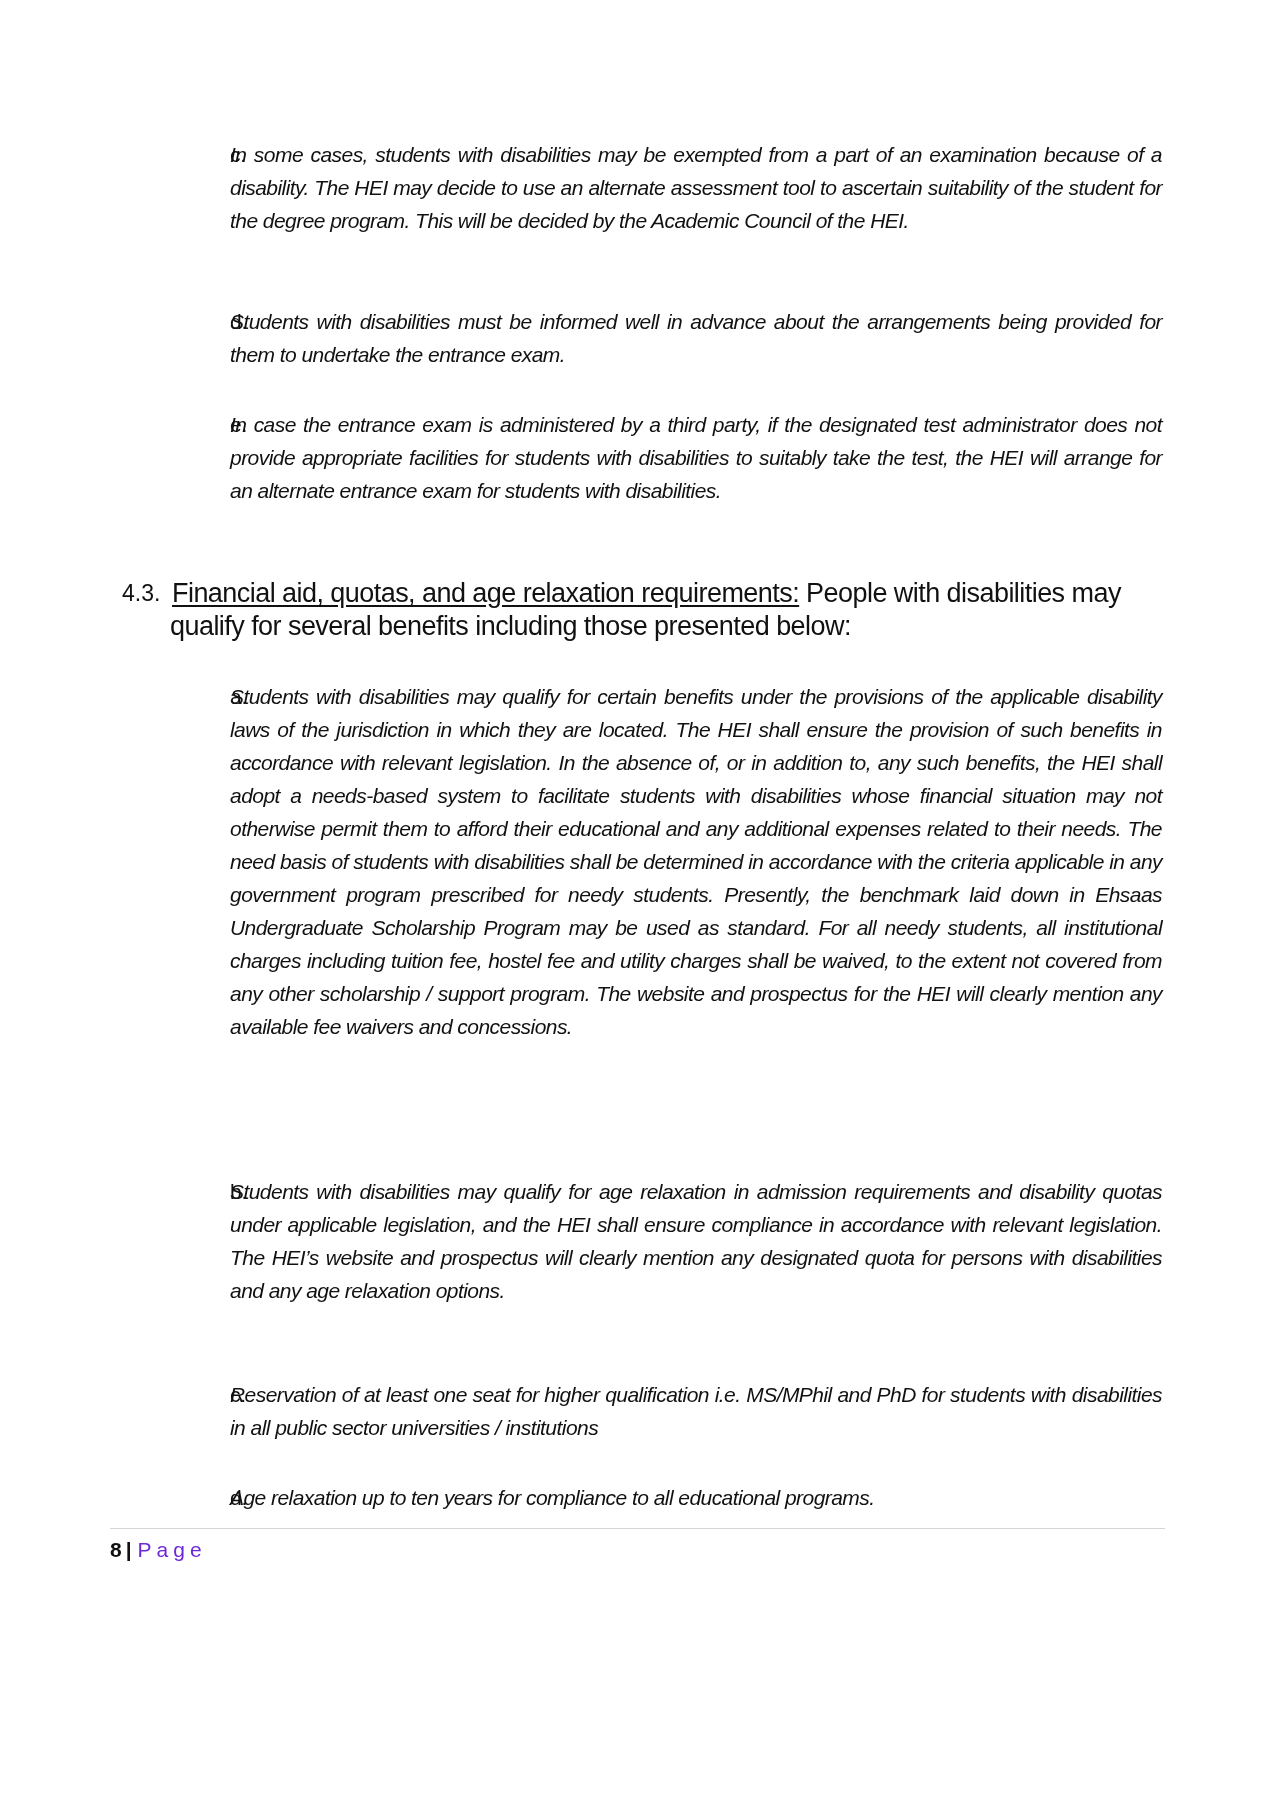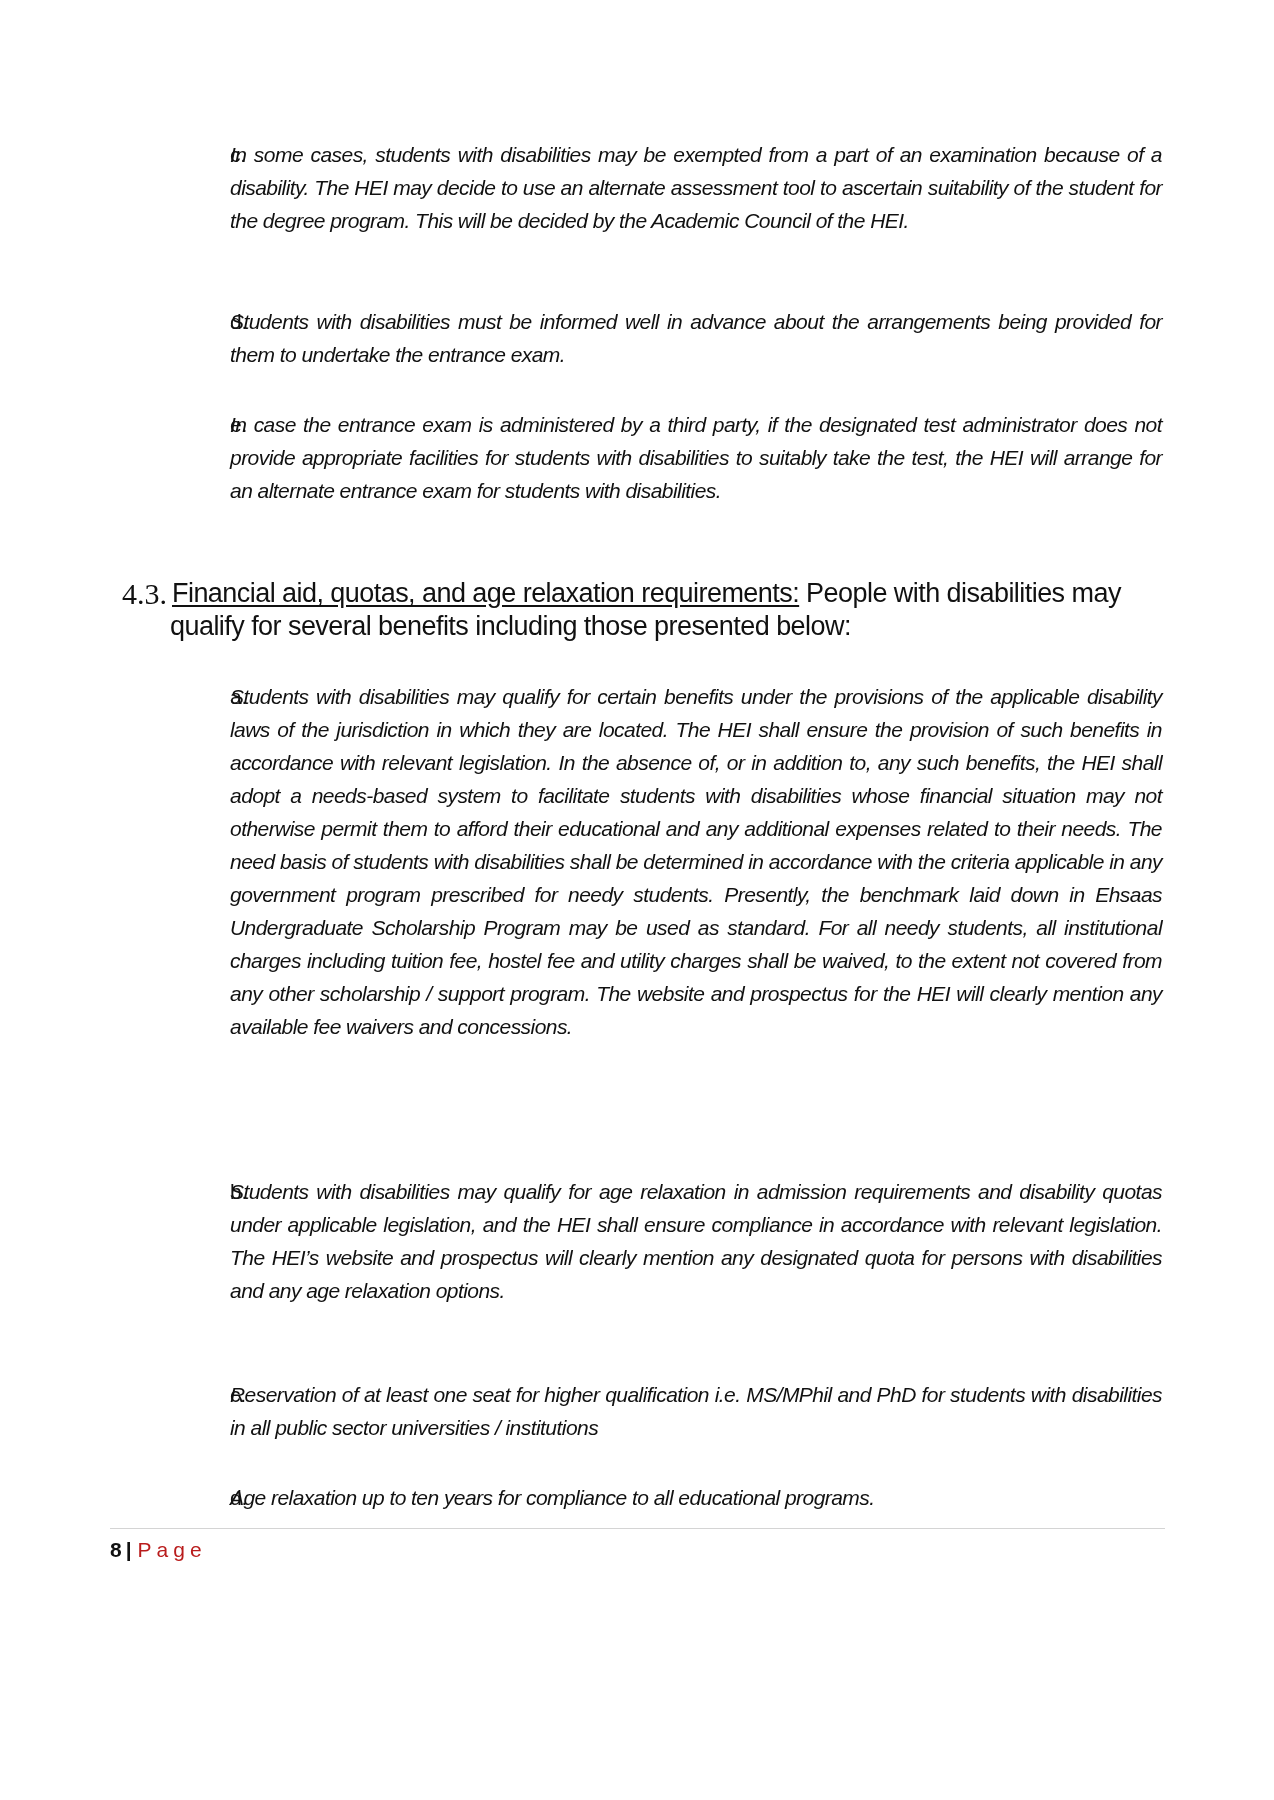--- a/index.html
+++ b/index.html
@@ -2,28 +2,28 @@
 <html><head>
 <meta charset="utf-8">
 <style>
   html, body { margin: 0; padding: 0; background: #ffffff; }
   body { width: 1274px; height: 1800px; position: relative; overflow: hidden;
          font-family: "Liberation Sans", sans-serif; color: #111; }
   .item { position: absolute; left: 230px; width: 932px; }
   .item .marker { position: absolute; left: 0; top: 0; font-size: 21px; line-height: 33px; letter-spacing: -0.3px; }
   .item .text { font-size: 21px; line-height: 33px; text-align: justify; letter-spacing: -0.55px; word-spacing: 0px; font-style: italic; }
   .section { position: absolute; left: 122px; width: 1040px; }
-  .section .num { position: absolute; left: 0; top: 0; font-family: Liberation Serif, serif; font-size: 30px; line-height: 33px; }
+  .section .num { position: absolute; left: 0; top: 0; font-family: Liberation Sans, sans-serif; font-size: 23px; line-height: 33px; }
   .section .text { text-indent: 50px; padding-left: 48px; text-indent: 2px; font-size: 27px; line-height: 33px; letter-spacing: -0.55px; }
   .section .title { text-decoration: underline; text-underline-offset: 3px; }
   .footer-line { position: absolute; left: 110px; top: 1528px; width: 1055px; height: 1px; background: #d4d4d4; }
   .footer { position: absolute; left: 110px; top: 1535px; font-size: 21px; line-height: 30px; }
   .footer .pnum { font-weight: bold; color: #111; }
   .footer .sep { font-weight: bold; color: #111; margin: 0 6px 0 4px; }
-  .footer .plabel { color: #b91c1c; letter-spacing: 5px; }
+  .footer .plabel { color: #6d28d9; letter-spacing: 5px; }
 </style>
 </head>
 <body>
 
 <div class="item" style="top:138px;">
   <span class="marker">c.</span>
   <div class="text">In some cases, students with disabilities may be exempted from a part of an examination because of a disability. The HEI may decide to use an alternate assessment tool to ascertain suitability of the student for the degree program. This will be decided by the Academic Council of the HEI.</div>
 </div>
 
 <div class="item" style="top:305px;">

